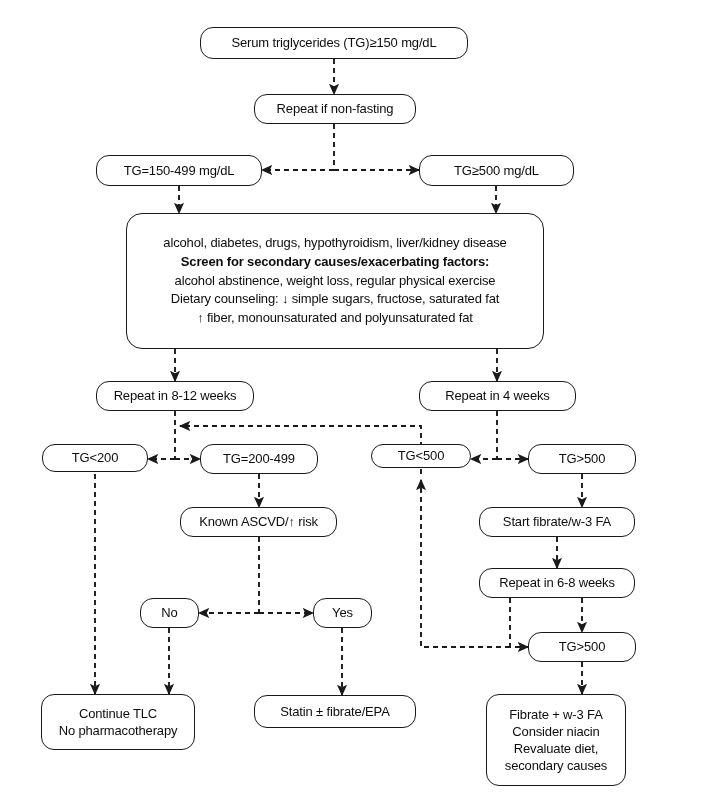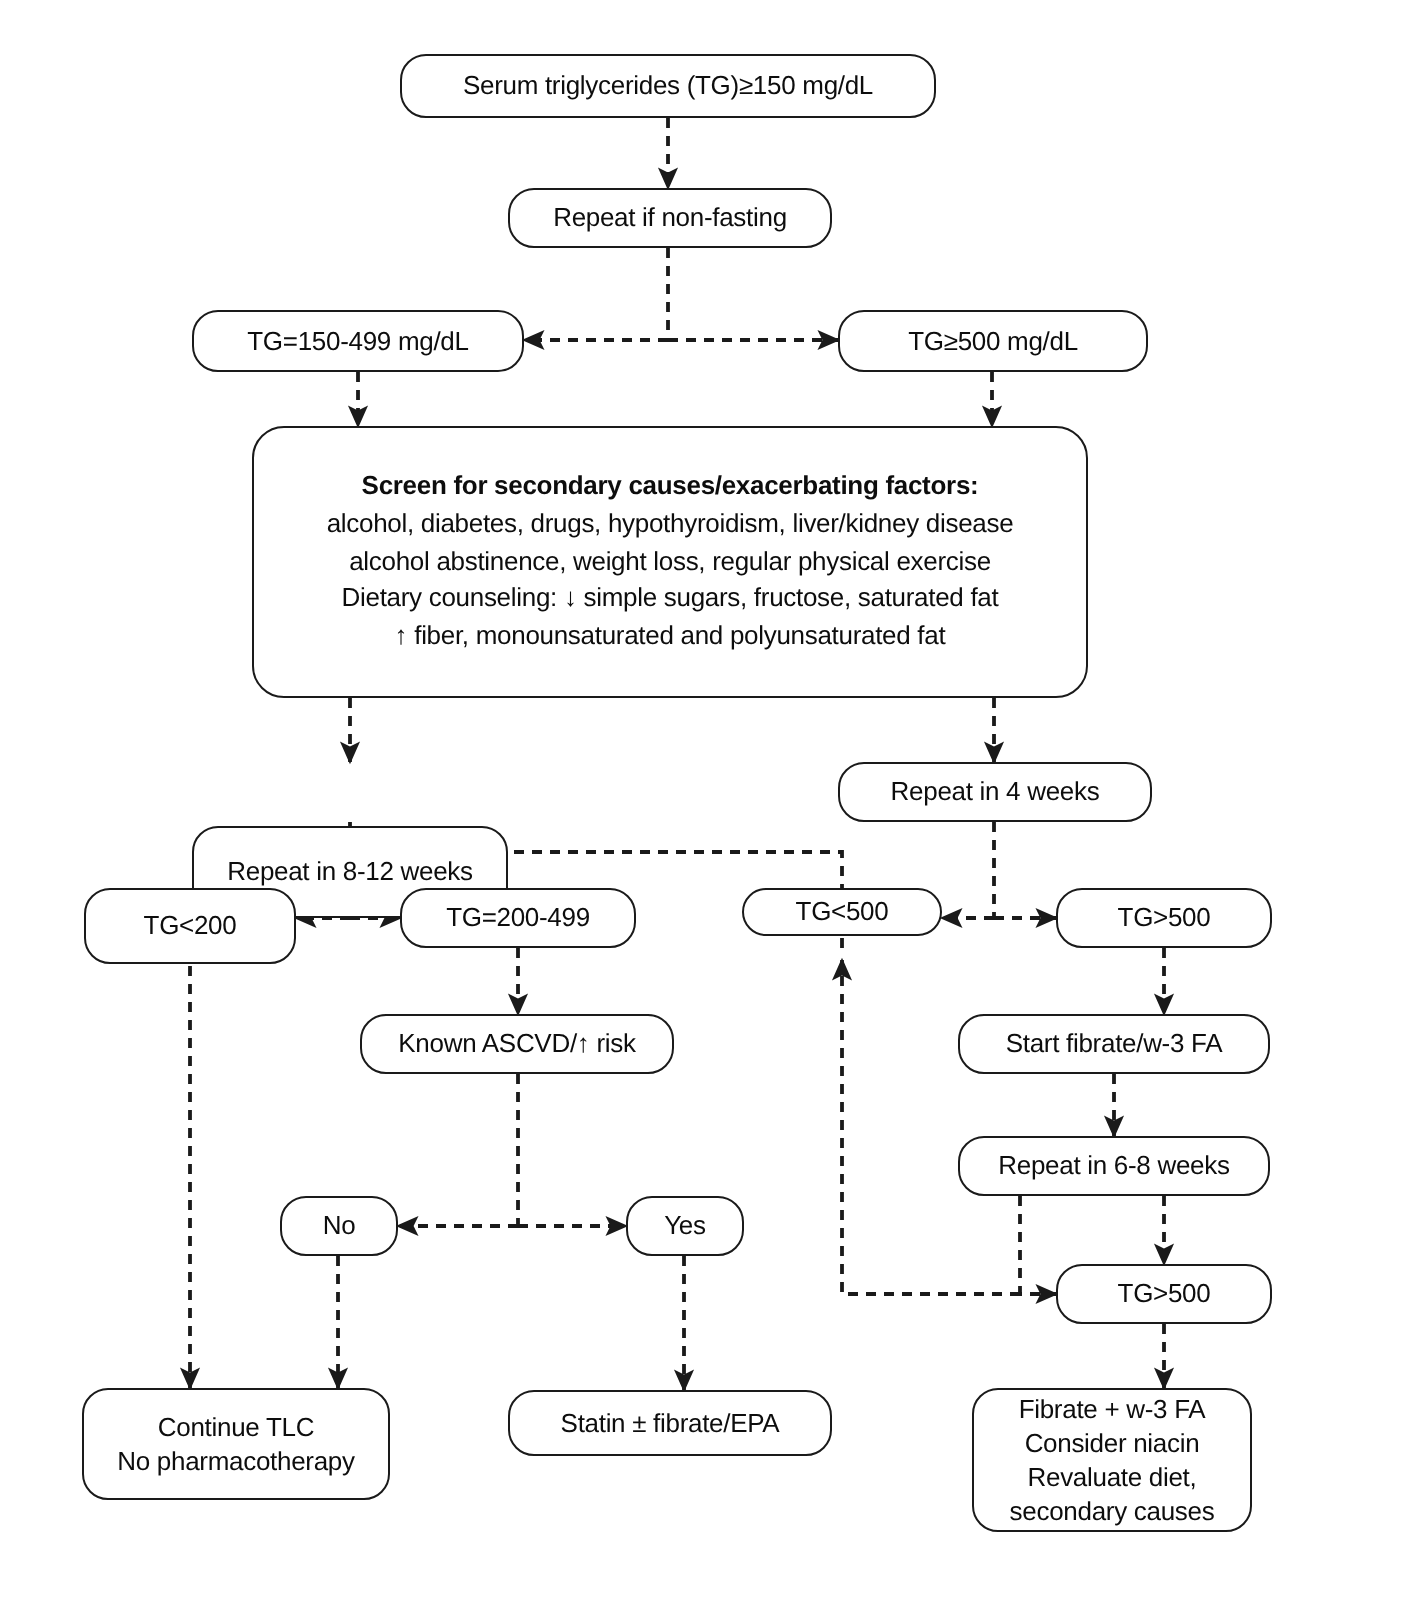--- a/index.html
+++ b/index.html
@@ -106,33 +106,33 @@
       <div class="node-box node-small" style="left: 254px; top: 94px; width: 162px; height: 30px; border-color: rgb(26, 26, 26);">
         <span class="ln">Repeat if non-fasting</span>
       </div>
       <div class="node-box node-small" style="left: 96px; top: 155px; width: 166px; height: 31px; border-color: rgb(26, 26, 26);">
         <span class="ln">TG=150-499 mg/dL</span>
       </div>
       <div class="node-box node-small" style="left: 419px; top: 155px; width: 155px; height: 31px; border-color: rgb(26, 26, 26);">
         <span class="ln">TG≥500 mg/dL</span>
       </div>
       <div class="node-box node-big" style="left: 126px; top: 213px; width: 418px; height: 136px; border-color: rgb(26, 26, 26);">
+        <span class="ln">alcohol, diabetes, drugs, hypothyroidism, liver/kidney disease</span>
         <span class="ln bold">Screen for secondary causes/exacerbating factors:</span>
-        <span class="ln">alcohol, diabetes, drugs, hypothyroidism, liver/kidney disease</span>
         <span class="ln">alcohol abstinence, weight loss, regular physical exercise</span>
         <span class="ln">Dietary counseling: ↓ simple sugars, fructose, saturated fat</span>
         <span class="ln">↑ fiber, monounsaturated and polyunsaturated fat</span>
       </div>
-      <div class="node-box node-small" style="left: 96px; top: 381px; width: 158px; height: 46px; border-color: rgb(26, 26, 26); margin-top: 32px;">
+      <div class="node-box node-small" style="left: 96px; top: 381px; width: 158px; height: 30px; border-color: rgb(26, 26, 26);">
         <span class="ln">Repeat in 8-12 weeks</span>
       </div>
       <div class="node-box node-small" style="left: 419px; top: 381px; width: 157px; height: 30px; border-color: rgb(26, 26, 26);">
         <span class="ln">Repeat in 4 weeks</span>
       </div>
-      <div class="node-box node-small" style="left: 42px; top: 444px; width: 106px; height: 38px; border-color: rgb(26, 26, 26);">
+      <div class="node-box node-small" style="left: 42px; top: 444px; width: 106px; height: 28px; border-color: rgb(26, 26, 26);">
         <span class="ln">TG&lt;200</span>
       </div>
       <div class="node-box node-small" style="left: 200px; top: 444px; width: 118px; height: 30px; border-color: rgb(26, 26, 26);">
         <span class="ln">TG=200-499</span>
       </div>
       <div class="node-box node-small" style="left: 371px; top: 444px; width: 100px; height: 24px; border-color: rgb(26, 26, 26);">
         <span class="ln">TG&lt;500</span>
       </div>
       <div class="node-box node-small" style="left: 528px; top: 444px; width: 108px; height: 30px; border-color: rgb(26, 26, 26);">
         <span class="ln">TG&gt;500</span>
@@ -155,20 +155,20 @@
       <div class="node-box node-small" style="left: 528px; top: 632px; width: 108px; height: 30px; border-color: rgb(26, 26, 26);">
         <span class="ln">TG&gt;500</span>
       </div>
       <div class="node-box node-small" style="left: 41px; top: 694px; width: 154px; height: 56px; border-color: rgb(26, 26, 26);">
         <span class="ln">Continue TLC</span>
         <span class="ln">No pharmacotherapy</span>
       </div>
       <div class="node-box node-small" style="left: 254px; top: 695px; width: 162px; height: 33px; border-color: rgb(26, 26, 26);">
         <span class="ln">Statin ± fibrate/EPA</span>
       </div>
-      <div class="node-box node-small" style="left: 486px; top: 694px; width: 140px; height: 72px; border-color: rgb(26, 26, 26);">
+      <div class="node-box node-small" style="left: 486px; top: 694px; width: 140px; height: 92px; border-color: rgb(26, 26, 26);">
         <span class="ln">Fibrate + w-3 FA</span>
         <span class="ln">Consider niacin</span>
         <span class="ln">Revaluate diet,</span>
         <span class="ln">secondary causes</span>
       </div>
     </div>
 </div>
 
 </body></html>

